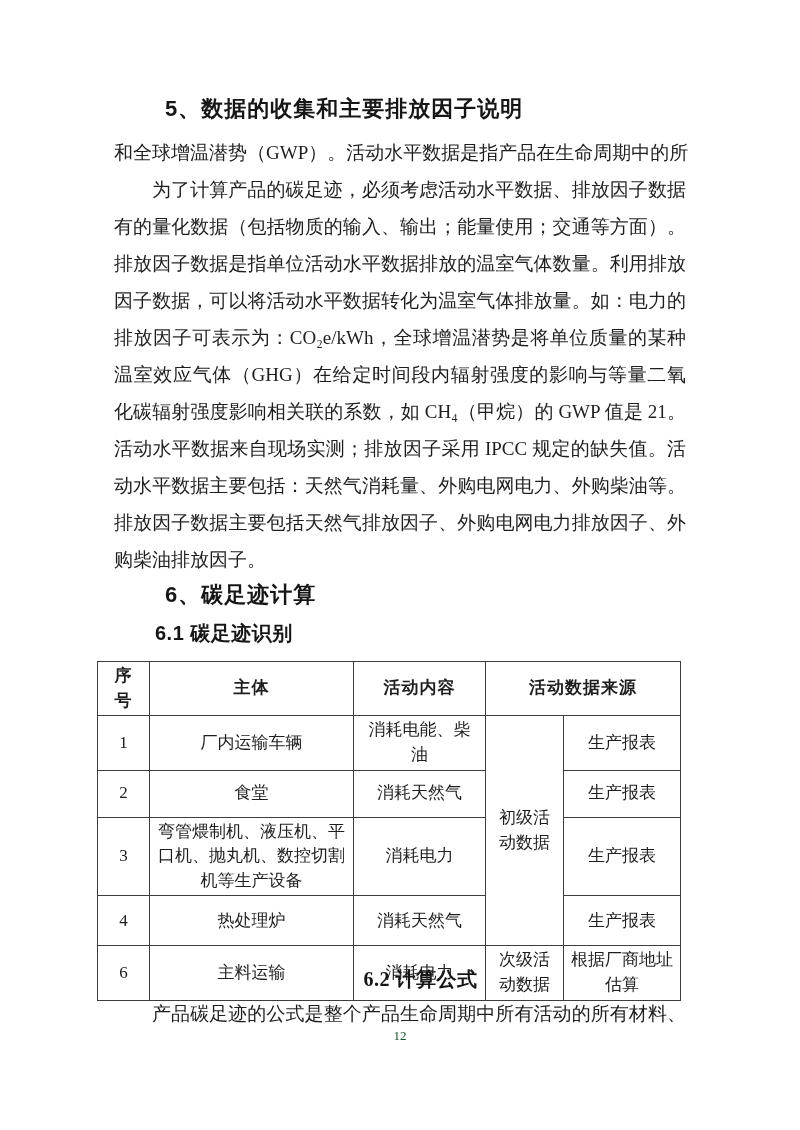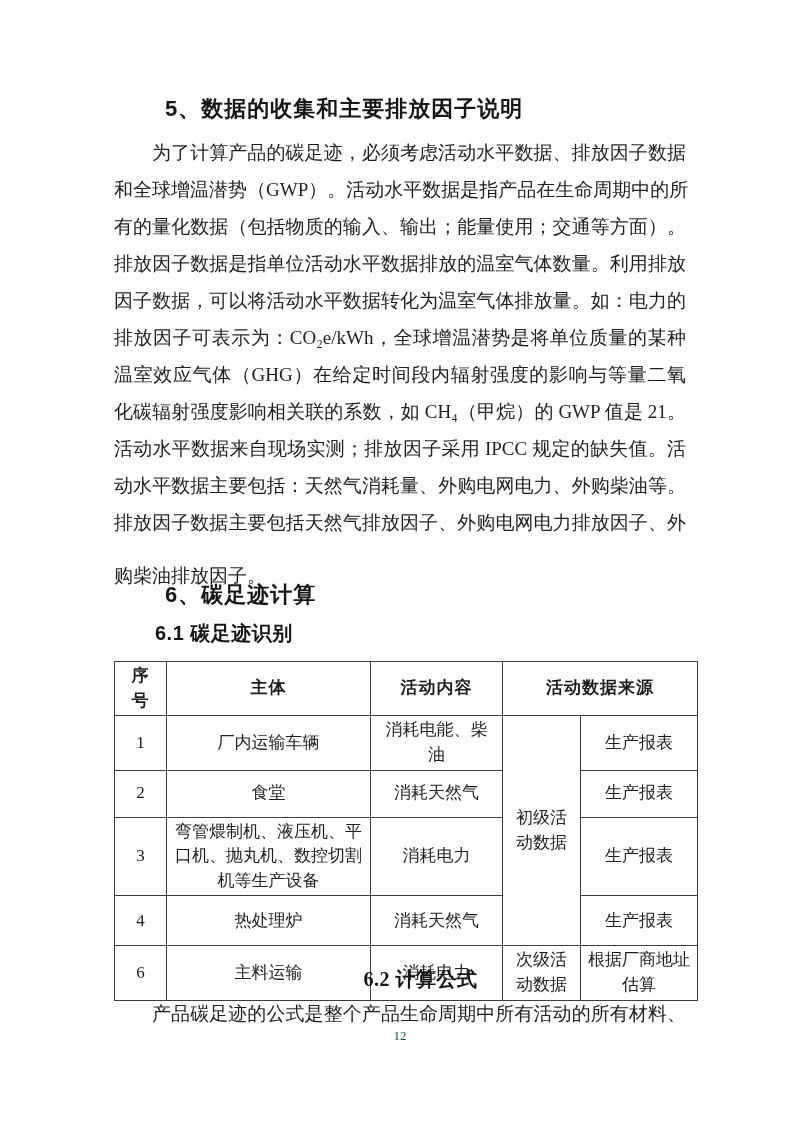--- a/index.html
+++ b/index.html
@@ -51,26 +51,26 @@
     color: #1e1e1e;
   }
   .para-5 { top: 134px; }
   .para-62 { top: 995px; }
   .line {
     text-align: justify;
     text-align-last: justify;
     white-space: nowrap;
   }
   .line.first { text-indent: 2em; }
-  .line.last { text-align-last: left; margin-top: 16px; }
+  .line.last { text-align-last: left; }
 
   
   table.cf-table {
     position: absolute;
-    top: 661px; left: 114px;
+    top: 661px; left: 97px;
     width: 583px;
     border-collapse: collapse;
     table-layout: fixed;
     font-size: 17px;
     color: #1e1e1e;
   }
   .cf-table col.c1 { width: 52px; }
   .cf-table col.c2 { width: 204px; }
   .cf-table col.c3 { width: 132px; }
   .cf-table col.c4 { width: 78px; }
@@ -103,22 +103,22 @@
   }
 </style>
 </head>
 <body>
 
 <div class="page">
 
   <div class="h-major h5-heading">5、数据的收集和主要排放因子说明</div>
 
   <div class="para para-5">
+    <div class="line">和全球增温潜势（GWP）。活动水平数据是指产品在生命周期中的所</div>
     <div class="line first">为了计算产品的碳足迹，必须考虑活动水平数据、排放因子数据</div>
-    <div class="line">和全球增温潜势（GWP）。活动水平数据是指产品在生命周期中的所</div>
     <div class="line">有的量化数据（包括物质的输入、输出；能量使用；交通等方面）。</div>
     <div class="line">排放因子数据是指单位活动水平数据排放的温室气体数量。利用排放</div>
     <div class="line">因子数据，可以将活动水平数据转化为温室气体排放量。如：电力的</div>
     <div class="line">排放因子可表示为：CO₂e/kWh，全球增温潜势是将单位质量的某种</div>
     <div class="line">温室效应气体（GHG）在给定时间段内辐射强度的影响与等量二氧</div>
     <div class="line">化碳辐射强度影响相关联的系数，如 CH₄（甲烷）的 GWP 值是 21。</div>
     <div class="line">活动水平数据来自现场实测；排放因子采用 IPCC 规定的缺失值。活</div>
     <div class="line">动水平数据主要包括：天然气消耗量、外购电网电力、外购柴油等。</div>
     <div class="line">排放因子数据主要包括天然气排放因子、外购电网电力排放因子、外</div>
     <div class="line last">购柴油排放因子。</div>

